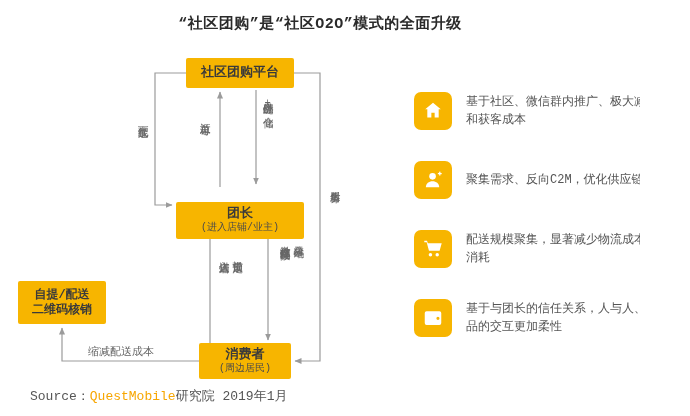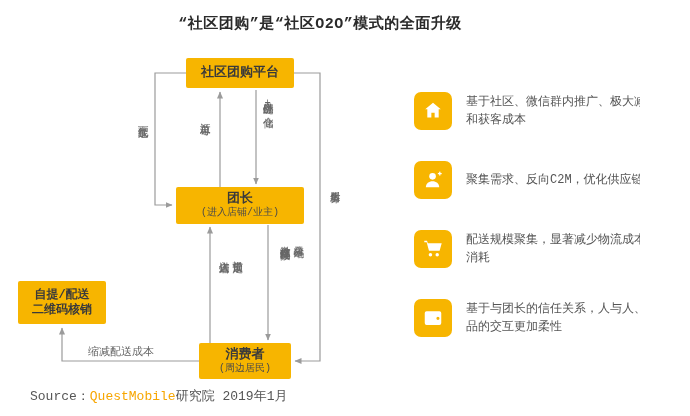--- a/index.html
+++ b/index.html
@@ -15,21 +15,21 @@
   .arrows { position:absolute; left:0; top:0; }
   .arrows line, .arrows polyline { stroke:#9b9b9b; stroke-width:1.2; fill:none; }
   .node {
     position:absolute; background:#F7B500; color:#3a3a3a; border-radius:2px;
     display:flex; flex-direction:column; align-items:center; justify-content:center;
     text-align:center; box-sizing:border-box;
   }
   .node-label { font-size:13px; font-weight:bold; line-height:1.25; }
   .node-sub { font-size:10px; line-height:1.25; color:#4a4a4a; }
   .platform { left:186px; top:58px; width:108px; height:30px; }
-  .leader   { left:176px; top:187px; width:128px; height:37px;text-align:center; }
+  .leader   { left:176px; top:202px; width:128px; height:37px;text-align:center; }
   .consumer { left:199px; top:343px; width:92px;  height:36px; }
   .pickup   { left:18px;  top:281px; width:88px;  height:43px;align-items:center; }
   .pickup .node-label { font-size:12px; }
   .vlabel {
     position:absolute; writing-mode:vertical-lr; text-orientation:upright;
     white-space:pre-line; font-size:10.5px; line-height:1.3; letter-spacing:.5px;
     color:#666;
   }
   .hlabel { position:absolute; font-size:11px; color:#666; }
   .benefits {

